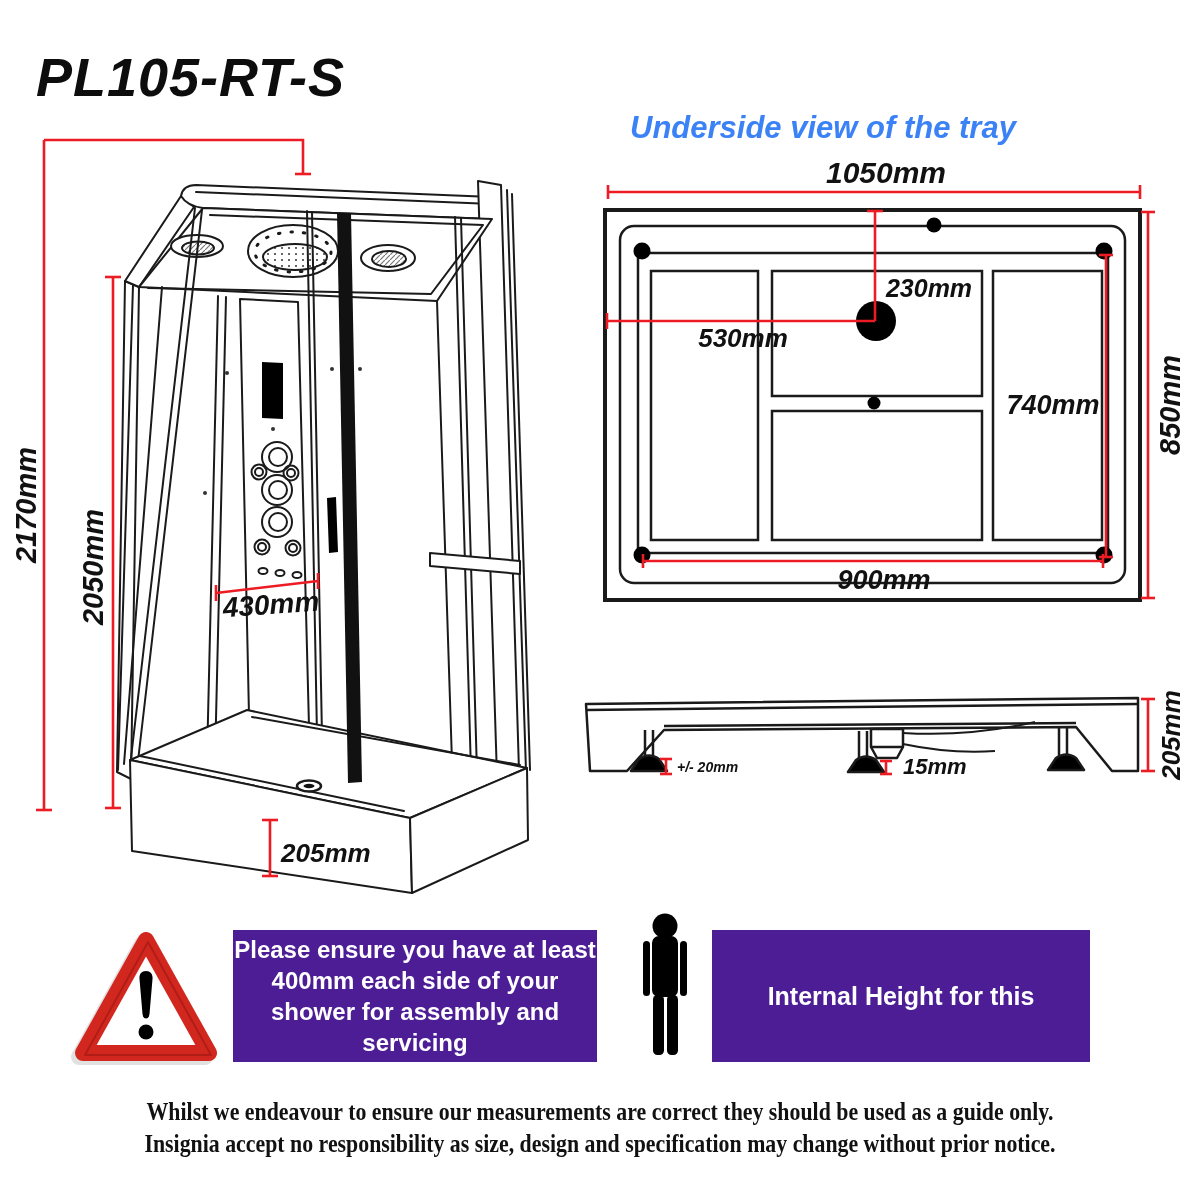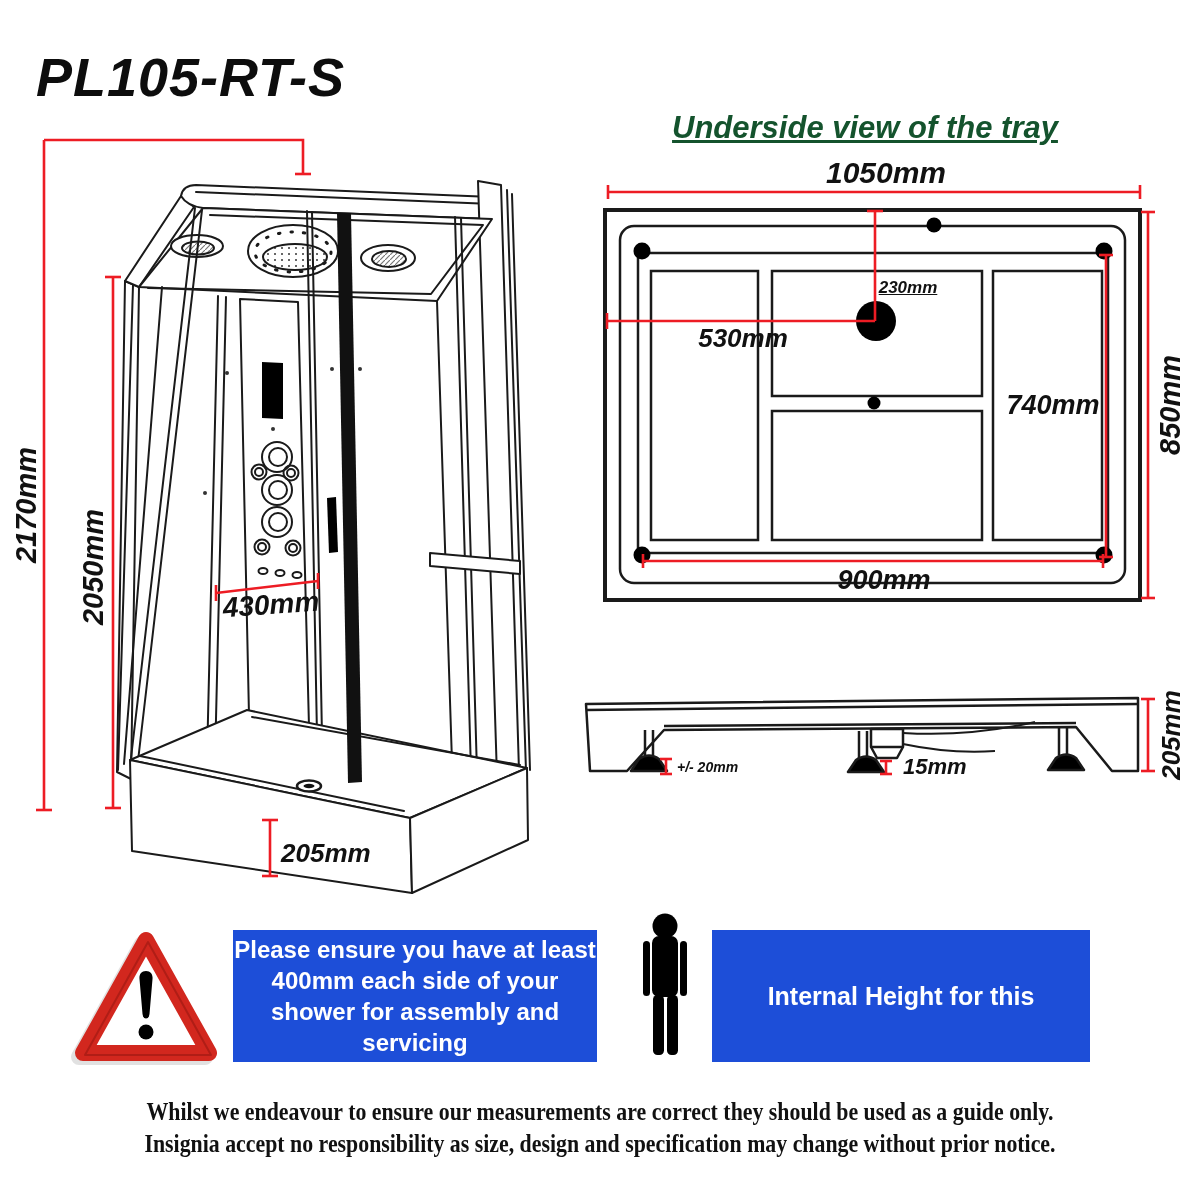--- a/index.html
+++ b/index.html
@@ -13,25 +13,25 @@
     position:absolute;font-weight:bold;font-style:italic;color:#111;
     white-space:nowrap;transform:translate(-50%,-50%);
   }
   .lbl.rot{transform:translate(-50%,-50%) rotate(-90deg);}
   .lbl.leftanchor{transform:translate(0,-50%);}
   .title{
     position:absolute;left:36px;top:46px;font-size:54px;font-weight:bold;
     font-style:italic;color:#0d0d0d;letter-spacing:1px;
   }
   .red-heading{
-    position:absolute;left:630px;top:110px;width:470px;text-align:center;
-    font-size:31px;font-style:italic;font-weight:600;color:#14532d;text-decoration:underline;
+    position:absolute;left:630px;top:110px;width:470px;text-align:left;
+    font-size:31px;font-style:italic;font-weight:600;color:#3b82f6;
   }
   .blackbox{
-    position:absolute;background:#1d4ed8;color:#fff;display:flex;
+    position:absolute;background:#4c1d95;color:#fff;display:flex;
     flex-direction:column;align-items:center;justify-content:center;
     text-align:center;font-weight:bold;
   }
   .blackbox .line{width:100%;}
   #clearance-box{left:233px;top:930px;width:364px;height:132px;font-size:24px;line-height:31px;}
   #height-box{left:712px;top:930px;width:378px;height:132px;font-size:25px;line-height:33px;}
   .disclaimer{
     position:absolute;left:600px;top:1096px;width:1160px;text-align:center;
     font-family:"Liberation Serif",serif;font-weight:bold;font-size:26px;
     line-height:32px;color:#111;
@@ -239,21 +239,21 @@
 
   <div class="red-heading">Underside view of the tray</div>
 
   <div class="lbl rot" style="left:26px;top:505px;font-size:29px;">2170mm</div>
   <div class="lbl rot" style="left:93px;top:567px;font-size:29px;">2050mm</div>
   <div class="lbl" style="left:271px;top:605px;font-size:28px;transform:translate(-50%,-50%) rotate(-4deg);">430mm</div>
   <div class="lbl leftanchor" style="left:281px;top:853px;font-size:26px;">205mm</div>
 
   <div class="lbl" style="left:886px;top:173px;font-size:30px;">1050mm</div>
   <div class="lbl rot" style="left:1170px;top:405px;font-size:29px;">850mm</div>
-  <div class="lbl" style="left:908px;top:288px;font-size:17px;text-decoration:underline;">230mm</div>
+  <div class="lbl" style="left:929px;top:288px;font-size:25px;">230mm</div>
   <div class="lbl" style="left:743px;top:338px;font-size:26px;">530mm</div>
   <div class="lbl" style="left:1053px;top:405px;font-size:27px;text-align:center;">740mm</div>
   <div class="lbl" style="left:884px;top:580px;font-size:27px;">900mm</div>
 
   <div class="lbl leftanchor" style="left:677px;top:767px;font-size:14px;">+/- 20mm</div>
   <div class="lbl leftanchor" style="left:903px;top:767px;font-size:22px;">15mm</div>
   <div class="lbl rot" style="left:1171px;top:735px;font-size:26px;">205mm</div>
 
   <div class="blackbox" id="clearance-box">
     <div class="line">Please ensure you have at least</div>

